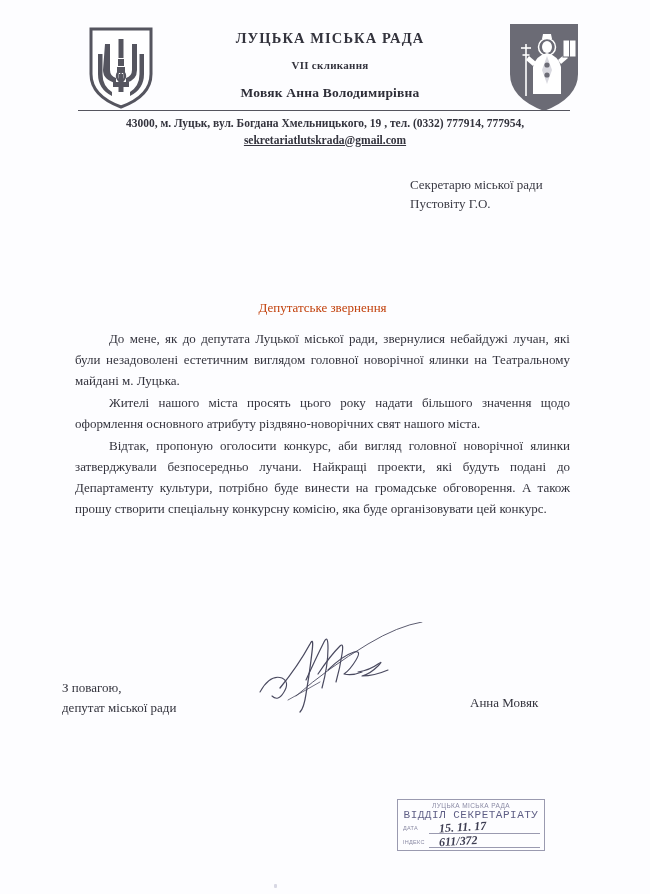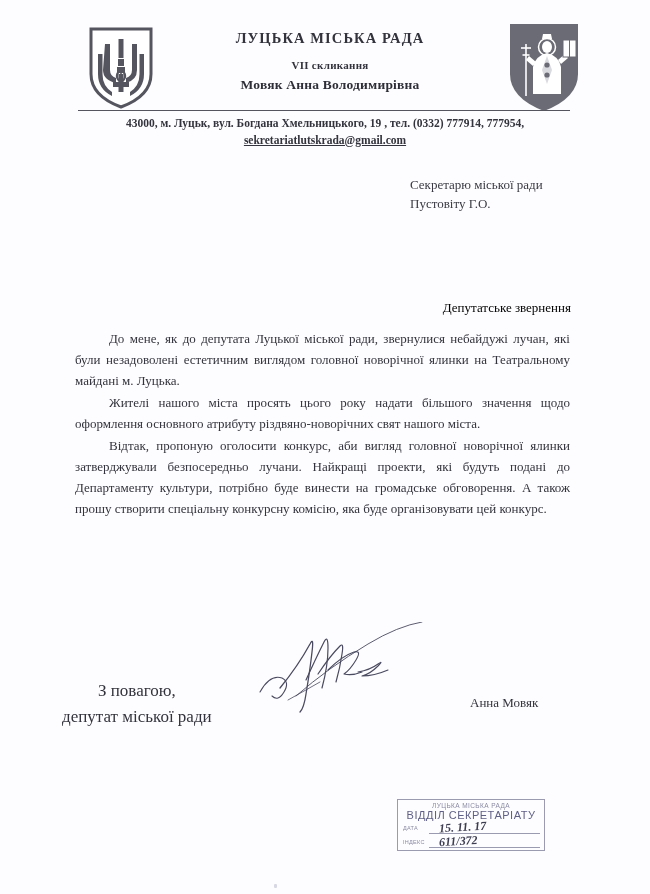--- a/index.html
+++ b/index.html
@@ -56,21 +56,21 @@
   }
   .deputy-word {
     font-size: 11.5px;
     letter-spacing: 0.8px;
     margin-top: 13px;
     color: #3a3a44;
   }
   .deputy-name {
     font-size: 13.5px;
     font-weight: bold;
-    margin-top: 6px;
+    margin-top: 14px;
     letter-spacing: 0.2px;
     color: #2e2e38;
   }
   .head-rule {
     position: absolute;
     left: 78px; top: 110px;
     width: 492px;
     height: 1px;
     background: #55555f;
   }
@@ -95,46 +95,45 @@
     font-size: 13px;
     line-height: 1.45;
     color: #3a3a44;
   }
 
   
   .doc-title {
     position: absolute;
     left: 74px; top: 300px;
     width: 497px;
-    text-align: right;
-    font-size: 13px;
-    color: #000000;
+    text-align: center;
+    font-size: 13px;
+    color: #c2410c;
   }
   .body-block {
     position: absolute;
     left: 74px; top: 327px;
     width: 497px;
     font-size: 13px;
     line-height: 1.62;
     text-align: justify;
     color: #33333d;
   }
   .body-block p {
     margin: 1px;
     text-indent: 34px;
   }
 
   
   .sign-left {
     position: absolute;
     left: 62px; top: 678px;
-    font-size: 17px;
+    font-size: 13px;
     line-height: 1.5;
     color: #33333d;
-    text-align: center;
   }
   .sign-name {
     position: absolute;
     left: 470px; top: 695px;
     font-size: 13px;
     color: #33333d;
   }
   .signature-mark {
     position: absolute;
     left: 258px; top: 622px;
@@ -156,21 +155,21 @@
     font-size: 6.5px;
     letter-spacing: 0.4px;
     margin-top: 2px;
     color: #8a8aa4;
     font-family: "Liberation Sans", sans-serif;
   }
   .stamp-dept {
     text-align: center;
     font-size: 11px;
     letter-spacing: 0.5px;
-    font-family: Liberation Sans, sans-serif;
+    font-family: Liberation Mono, monospace;
     color: #5f5f86;
     line-height: 1.1;
   }
   .stamp-row {
     position: relative;
     height: 13px;
     margin: 1px 4px 0 5px;
   }
   .stamp-label {
     position: absolute;

